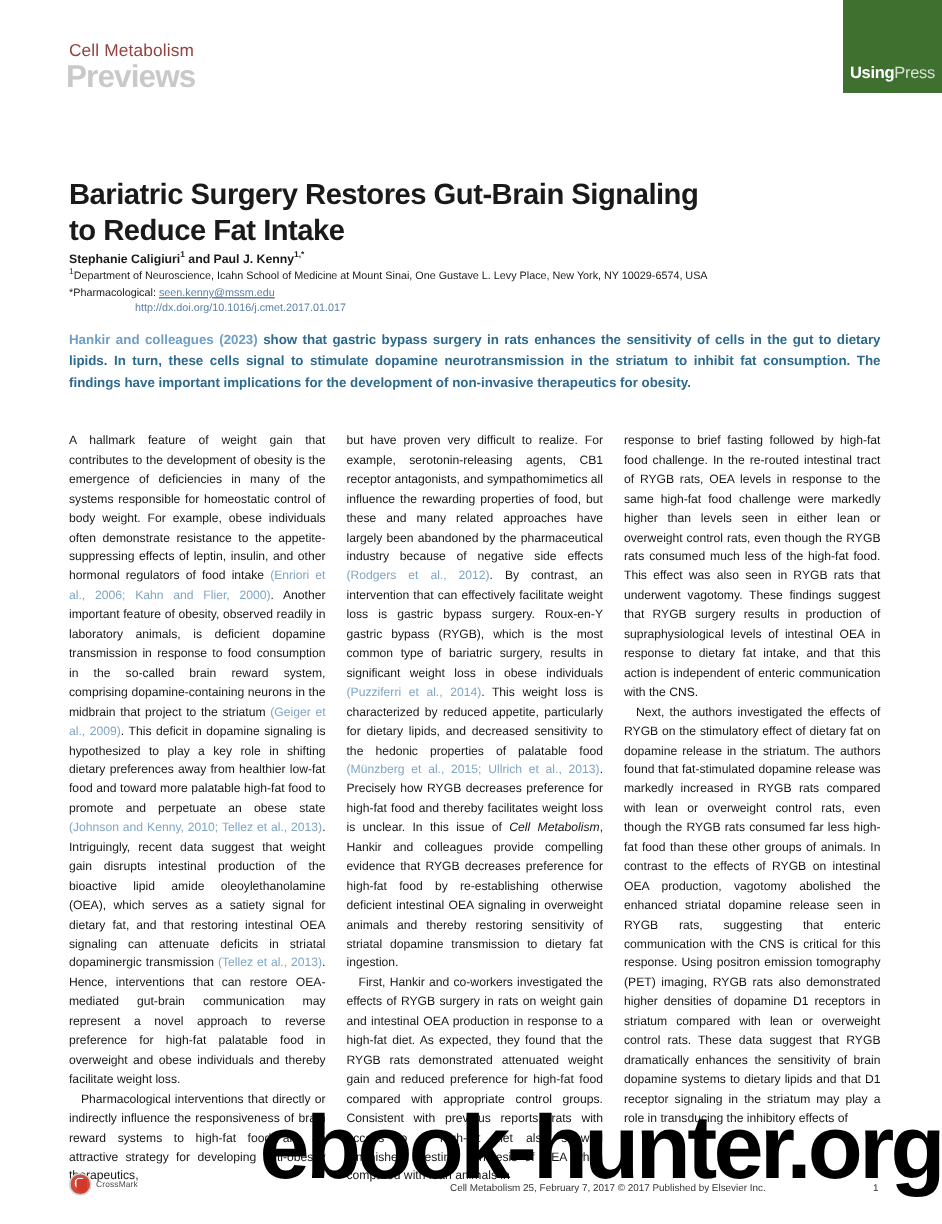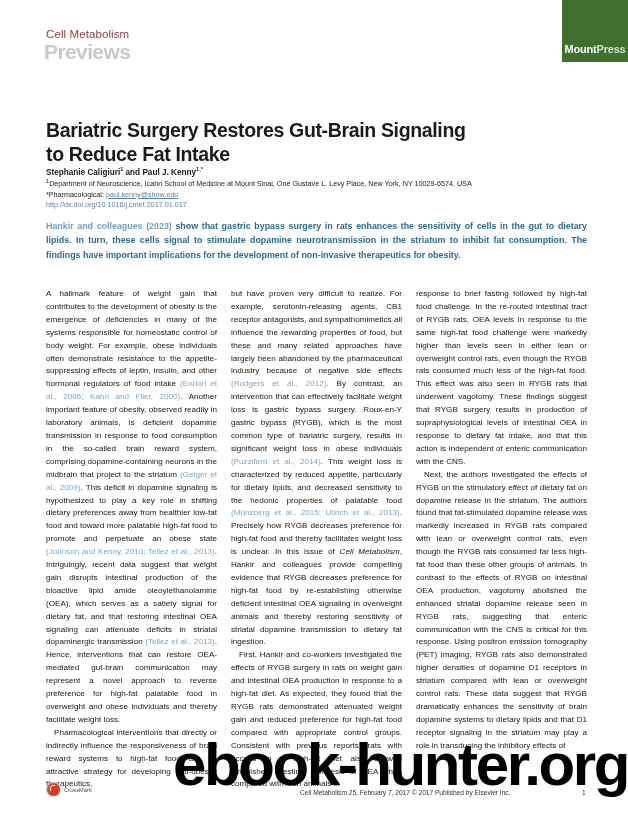--- a/index.html
+++ b/index.html
@@ -40,21 +40,21 @@
   .cellpress-logo {
     font-size: 11px;
     letter-spacing: -0.2px;
     white-space: nowrap;
   }
   .cellpress-logo .bold {
     font-weight: bold;
     color: #ffffff;
   }
   .cellpress-logo .light {
-    font-weight: bold;
+    font-weight: normal;
     color: #d7e2d1;
   }
 
   .journal-name {
     position: absolute;
     left: 46px;
     top: 28px;
     font-size: 11.5px;
     color: #96403f;
     letter-spacing: 0.1px;
@@ -103,20 +103,21 @@
   }
   .authors .affil {
     font-size: 7.2px;
   }
   .link-blue {
     color: #5b7fa6;
   }
   .authors .doi {
     color: #5b7fa6;
     font-size: 7.2px;
+    margin-left: 44px;
   }
 
   
   .abstract {
     position: absolute;
     left: 46px;
     top: 219px;
     width: 541px;
     font-size: 8.9px;
     font-weight: bold;
@@ -224,33 +225,33 @@
     white-space: nowrap;
   }
 </style>
 </head>
 <body>
 
 <div class="page">
 
   <div class="cellpress-block">
     <div class="cellpress-logo">
-      <span class="bold">Mount</span><span class="light">Press</span>
+      <span class="bold">Using</span><span class="light">Press</span>
     </div>
   </div>
 
   <div class="journal-name">Cell Metabolism</div>
   <div class="section-title">Previews</div>
 
   <h1 class="article-title">Bariatric Surgery Restores Gut-Brain Signaling to Reduce Fat Intake</h1>
 
   <div class="authors">
     <div class="line-authors">Stephanie Caligiuri<sup>1</sup> and Paul J. Kenny<sup>1,*</sup></div>
     <div class="affil"><sup>1</sup>Department of Neuroscience, Icahn School of Medicine at Mount Sinai, One Gustave L. Levy Place, New York, NY 10029-6574, USA</div>
-    <div class="affil"><span>*Pharmacological:</span> <a class="link-blue" href="#">paul.kenny@show.edu</a></div>
+    <div class="affil"><span>*Pharmacological:</span> <a class="link-blue" href="#">seen.kenny@mssm.edu</a></div>
     <div class="doi">http://dx.doi.org/10.1016/j.cmet.2017.01.017</div>
   </div>
 
   <div class="abstract">
     <span class="cite">Hankir and colleagues (2023)</span><span> show that gastric bypass surgery in rats enhances the sensitivity of cells in the gut to dietary lipids. In turn, these cells signal to stimulate dopamine neurotransmission in the striatum to inhibit fat consumption. The findings have important implications for the development of non-invasive therapeutics for obesity.</span>
   </div>
 
   <div class="columns">
 
     <div class="col">

